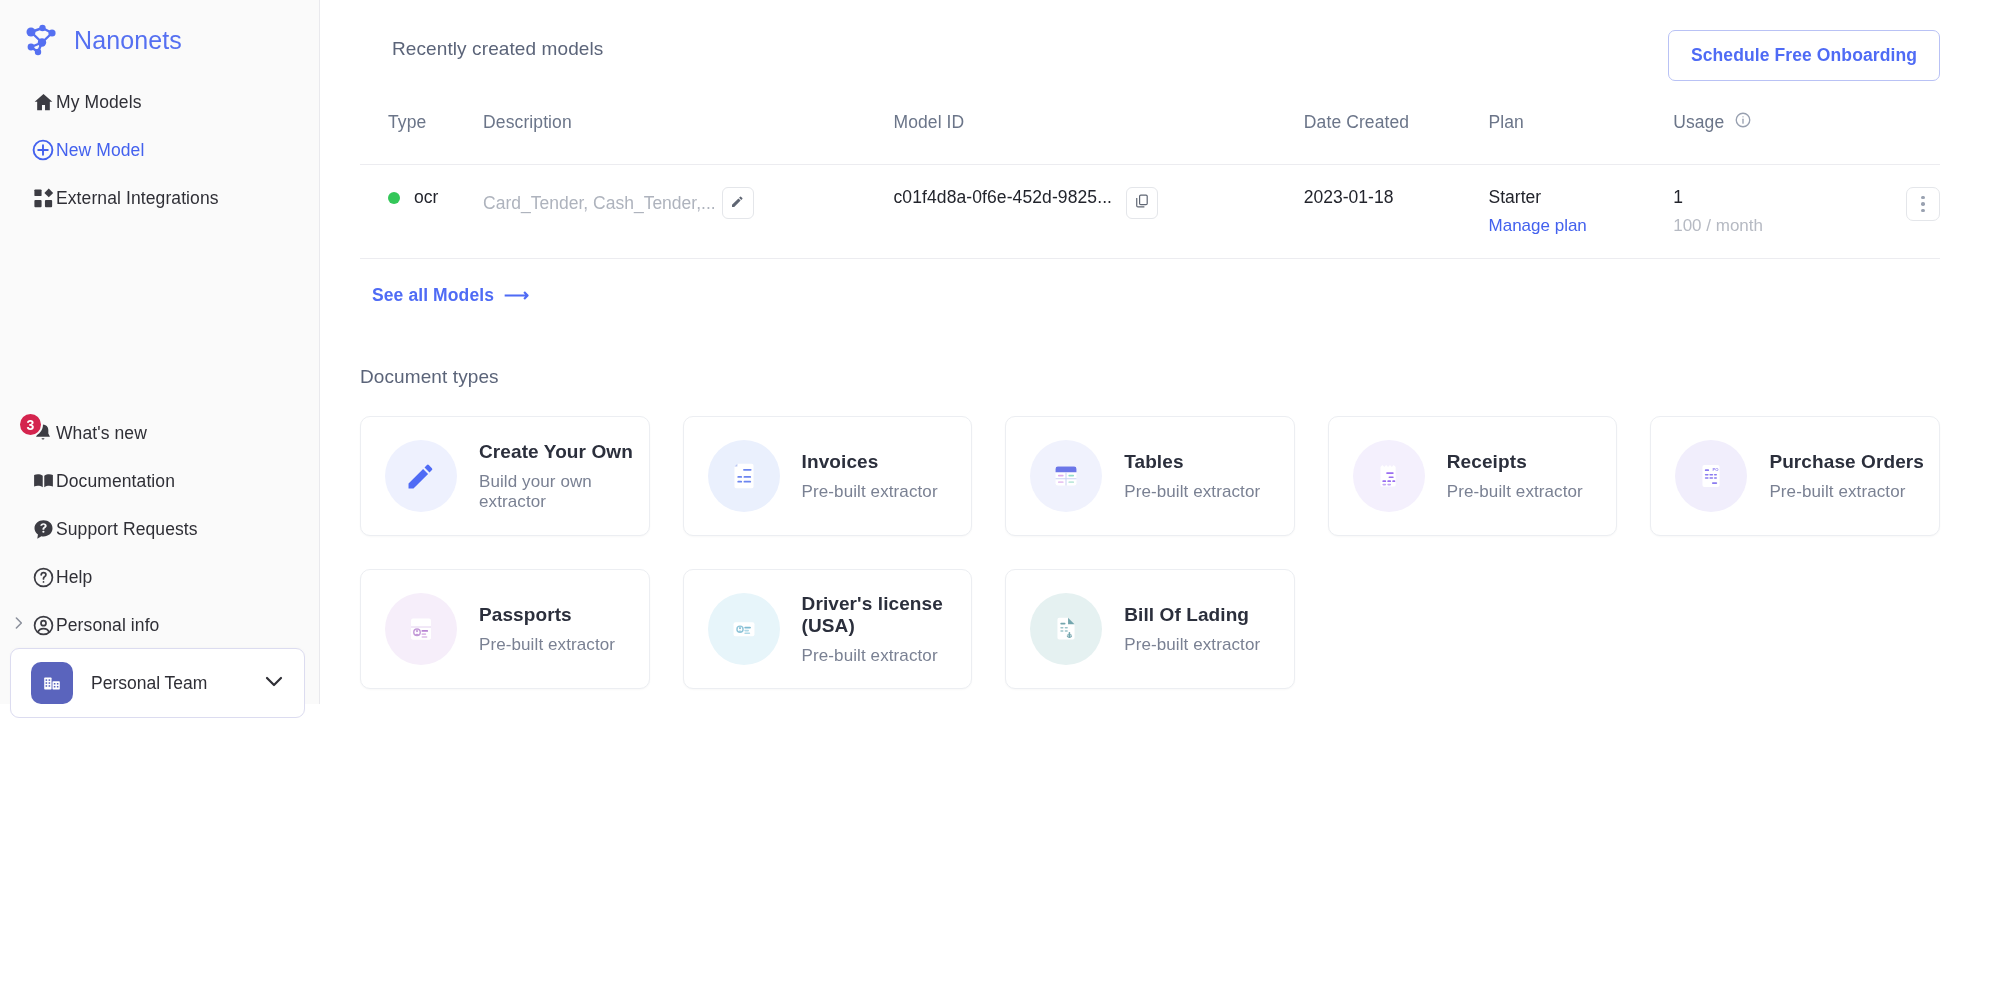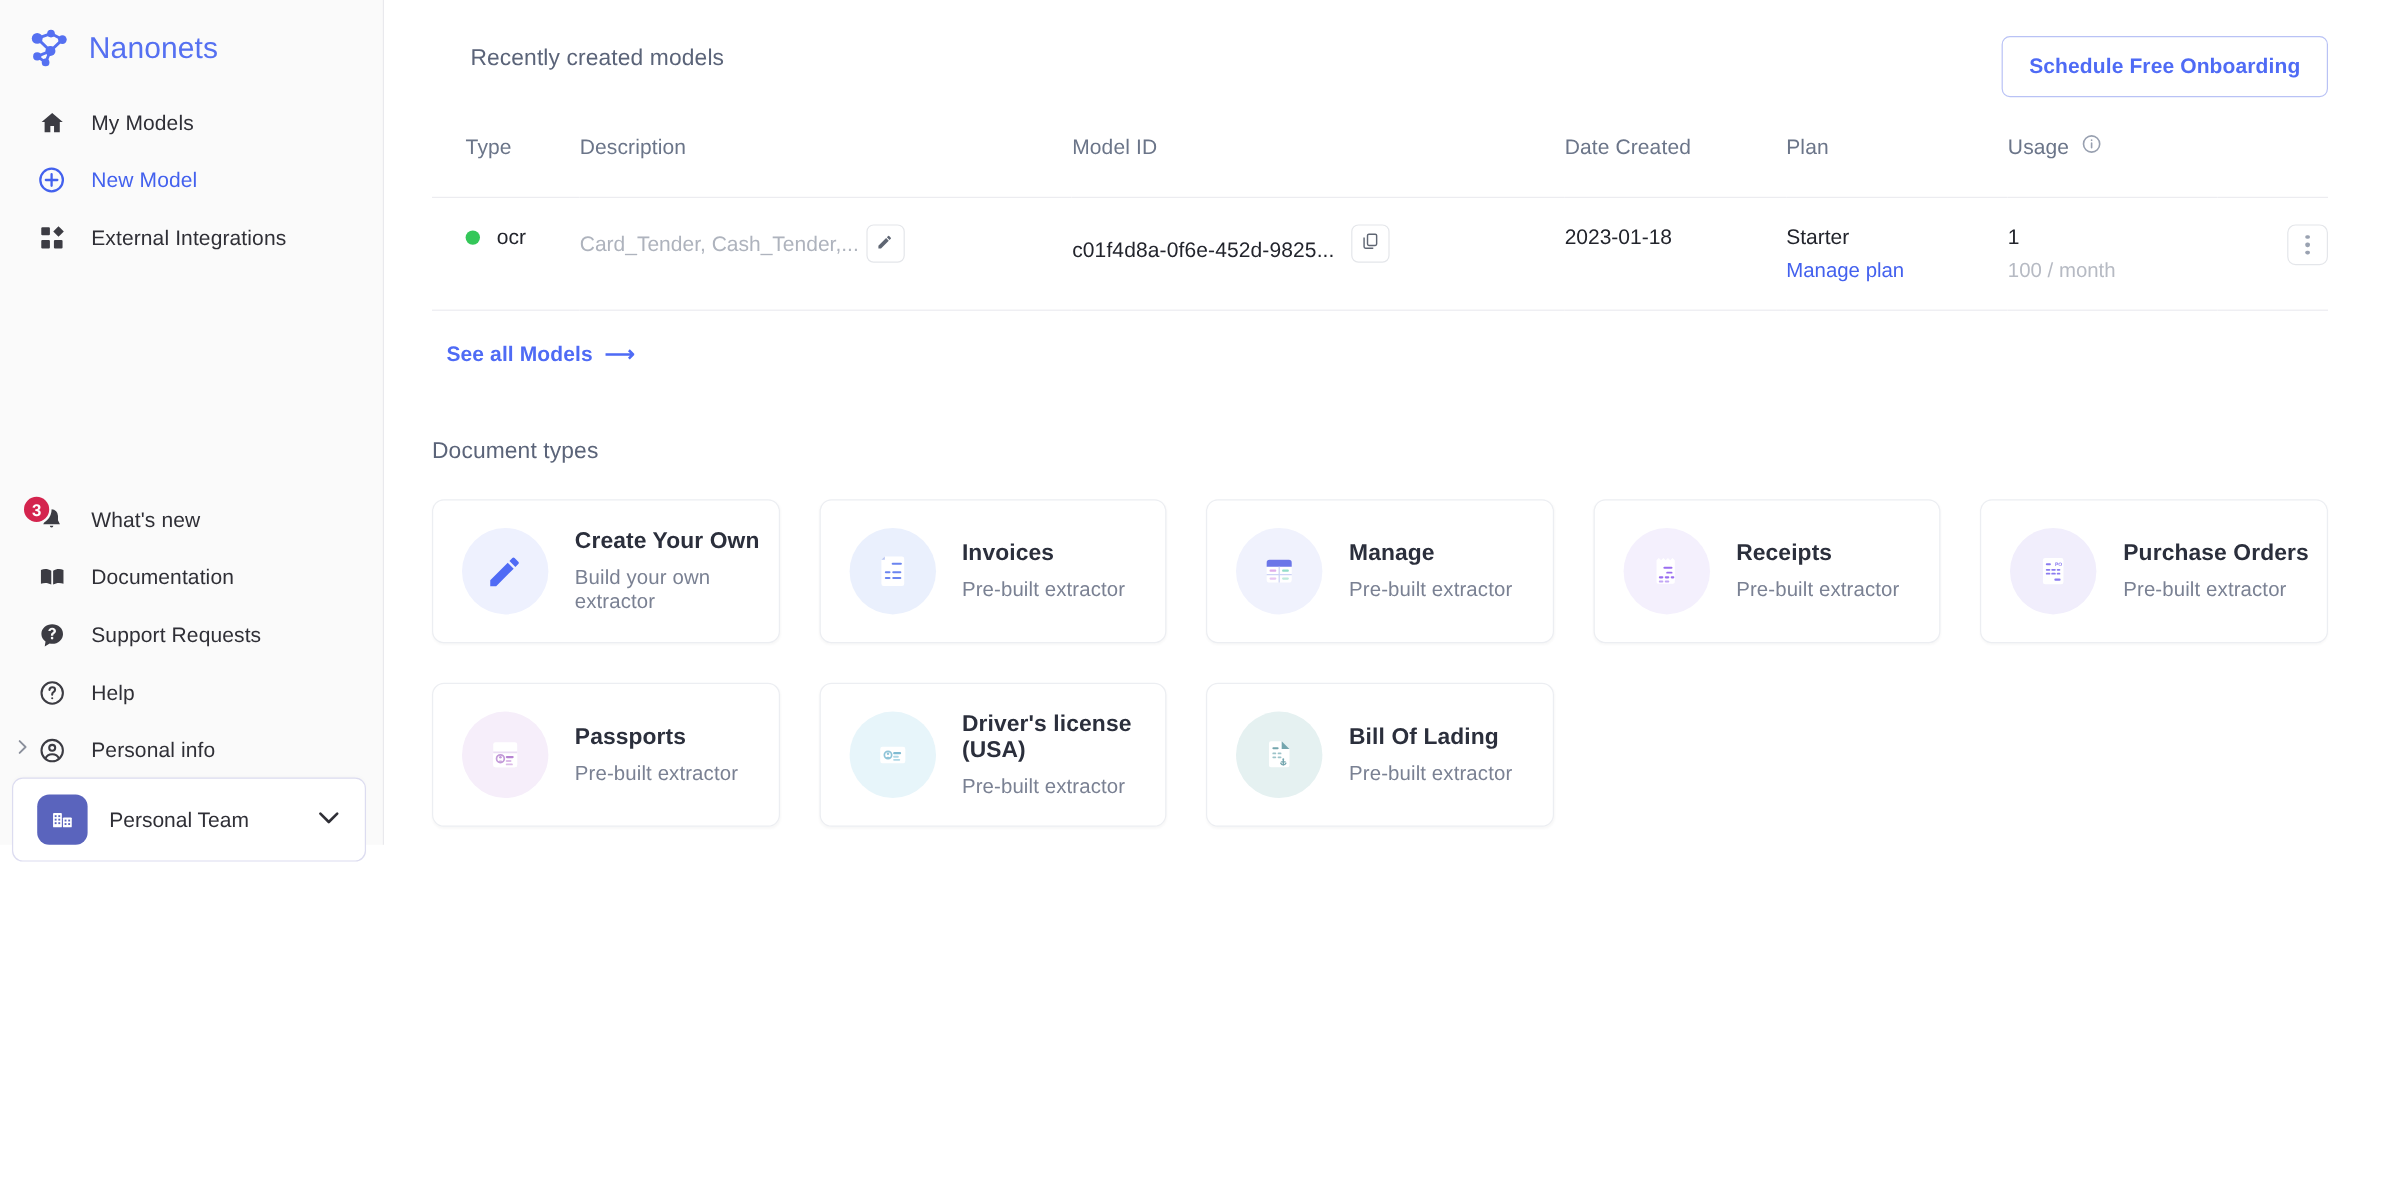--- a/index.html
+++ b/index.html
@@ -22,21 +22,21 @@
   .brand {
     display: flex; align-items: center; gap: 14px;
     padding: 16px 0 0 22px; height: 64px;
   }
   .brand-logo { width: 38px; height: 38px; flex: 0 0 38px; }
   .brand-name {
     color: #5570f1; font-size: 25px; font-weight: 400; letter-spacing: .1px;
   }
   .nav-top { margin-top: 14px; }
   .nav-item {
-    display: flex; align-items: center; gap: 20px;
+    display: flex; align-items: center; 
     height: 48px; padding-left: 30px; cursor: pointer;
     position: relative;
   }
   .nav-icon {
     width: 26px; height: 26px; flex: 0 0 26px;
     display: flex; align-items: center; justify-content: center;
     color: #3c3c43;
   }
   .nav-label {
     font-size: 17.5px; color: #2f2f36; letter-spacing: .1px;
@@ -132,21 +132,21 @@
   .desc-text {
     color: #aeb3bd; font-size: 17.5px;
     max-width: 270px; overflow: hidden; white-space: nowrap; text-overflow: ellipsis;
   }
   .icon-btn {
     width: 32px; height: 32px; flex: 0 0 32px;
     border: 1px solid #e4e6ea; border-radius: 6px; background: #fff;
     display: flex; align-items: center; justify-content: center;
     cursor: pointer; color: #5f6673;
   }
-  .id-cell { display: flex; align-items: flex-end; gap: 14px; }
+  .id-cell { display: flex; align-items: flex-start; gap: 14px; }
   .id-text { font-size: 17.5px; color: #22242c; letter-spacing: .1px; }
 
   .plan-name { font-size: 17.5px; color: #22242c; }
   .plan-link { font-size: 17px; color: #4361ee; display: block; margin-top: 8px; cursor: pointer; }
 
   .usage-num { font-size: 17.5px; color: #22242c; }
   .usage-sub { font-size: 17px; color: #b6bac3; display: block; margin-top: 8px; }
 
   .kebab-btn {
     width: 34px; height: 34px;
@@ -472,21 +472,21 @@
                 <rect x="9" y="10" width="22" height="20" rx="2.5" fill="#ffffff"></rect>
                 <path d="M9 12.5A2.5 2.5 0 0 1 11.5 10h17a2.5 2.5 0 0 1 2.5 2.5V16H9z" fill="#6b76e8"></path>
                 <path d="M20 16v14M9 23h22" stroke="#ccd2f5" stroke-width="1.1"></path>
                 <rect x="11.5" y="18.6" width="6" height="1.8" rx=".9" fill="#dfaeec"></rect>
                 <rect x="22.5" y="18.6" width="6" height="1.8" rx=".9" fill="#94ddca"></rect>
                 <rect x="11.5" y="25.6" width="6" height="1.8" rx=".9" fill="#e8c6f2"></rect>
                 <rect x="22.5" y="25.6" width="6" height="1.8" rx=".9" fill="#bfe9dc"></rect>
               </svg>
             </span>
             <span>
-              <div class="card-title">Manage</div>
+              <div class="card-title">Tables</div>
               <div class="card-sub">Pre-built extractor</div>
             </span>
           </div>
 
           <div class="card">
             <span class="card-icon" style="background:#f4f0fd">
               <svg viewBox="0 0 40 40" width="38" height="38">
                 <path d="M11 10.5l2-2 2 2 2-2 2 2 2-2 2 2 2-2 2 2v19a1.6 1.6 0 0 1-1.6 1.6H12.6A1.6 1.6 0 0 1 11 29.5z" fill="#ffffff"></path>
                 <rect x="17" y="16" width="8" height="1.9" rx=".95" fill="#9a6ef0"></rect>
                 <rect x="19.5" y="20.4" width="5.5" height="1.7" rx=".85" fill="#9a6ef0"></rect>

